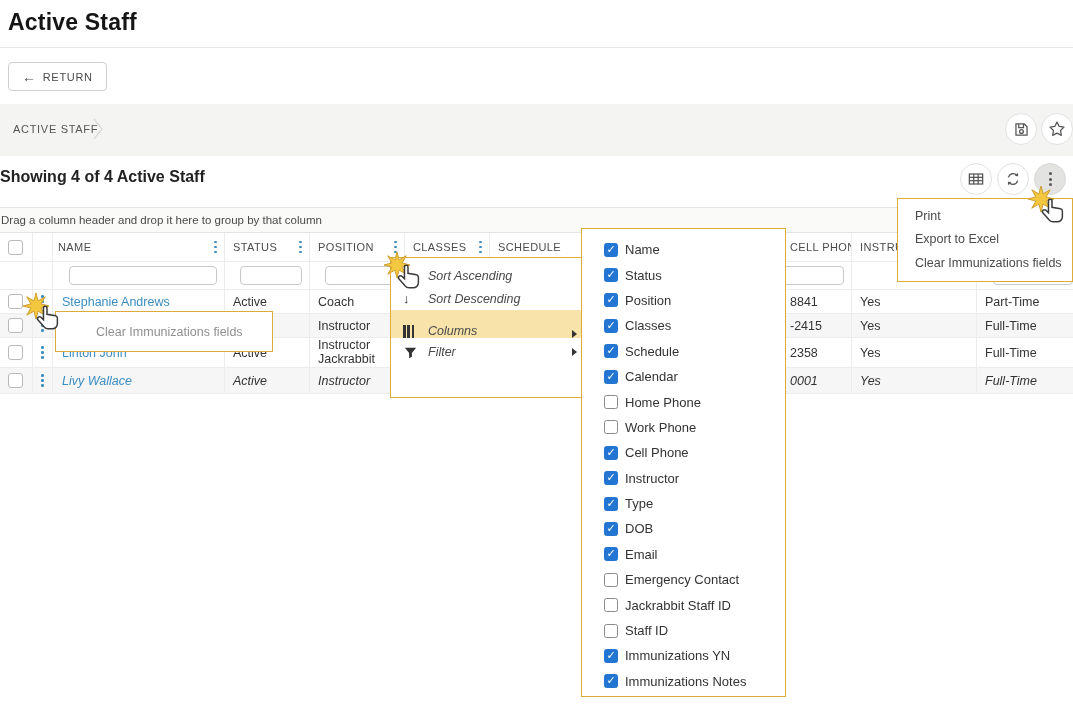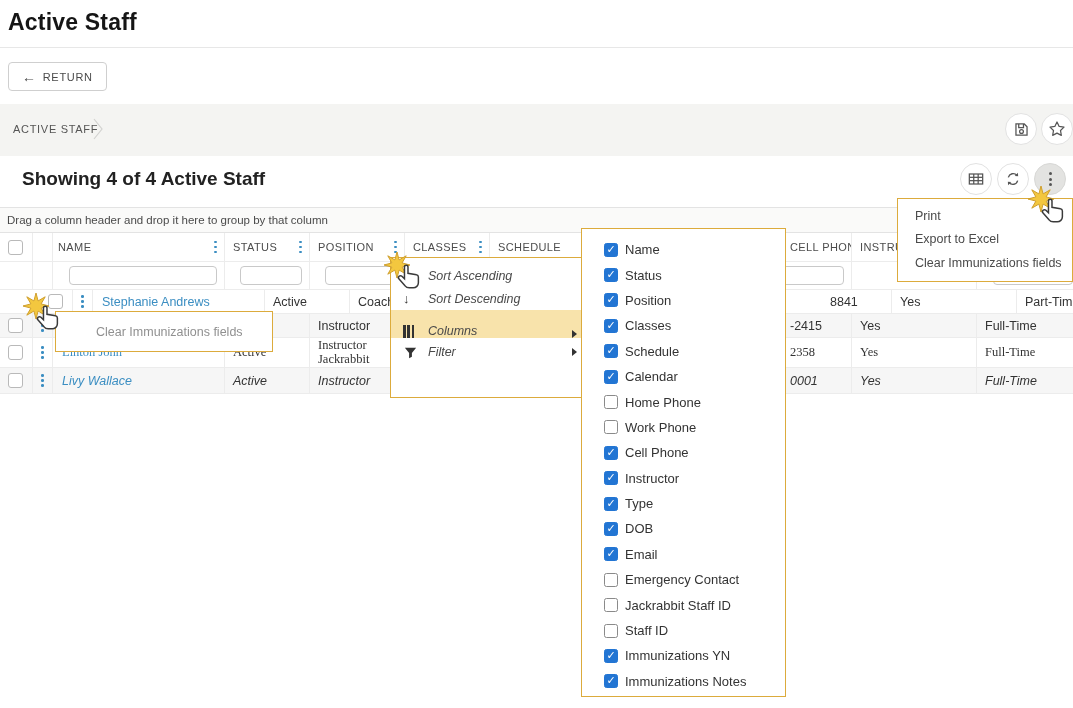--- a/index.html
+++ b/index.html
@@ -25,31 +25,31 @@
   .btn-save { left:1005px; top:113px; }
   .btn-star { left:1041px; top:113px; }
   .btn-grid { left:960px; top:163px; }
   .btn-refresh { left:997px; top:163px; }
   .btn-kebab { left:1034px; top:163px; }
   .vdots { display:flex; flex-direction:column; gap:2.5px; }
   .vdots i { width:3px; height:3px; border-radius:50%; background:#555; }
   .vdots.blue i { width:2.6px; height:2.6px; background:#3b8ec2; gap:2px; }
 
   
-  .results-title { position:absolute; left:22px; top:168px; font-size:19px; font-weight:600; color:#222; }
+  .results-title { position:absolute; left:0; top:168px; font-size:16px; font-weight:600; color:#222; }
 
   
   .grid { position:absolute; left:0; top:207px; width:1073px; }
   .dragbar { height:26px; background:#fafaf9; border-top:1px solid #e3e3e3; border-bottom:1px solid #e3e3e3;
-             display:flex; align-items:center; padding-left:7px; font-size:11.5px; color:#4a4a4a; }
+             display:flex; align-items:center; padding-left:1px; font-size:11.5px; color:#4a4a4a; }
   .tr { display:flex; width:100%; border-bottom:1px solid #ececec; background:#fff; }
   .tr.alt { background:#f6f6f6; }
   .thead { height:29px; }
   .tfilter { height:28px; }
-  .r1 { height:24px;padding-left:40px; } .r2 { height:24px; } .r3 { height:30px;font-family:Liberation Serif, serif; } .r4 { height:26px;font-style:italic; }
+  .r1 { height:24px; } .r2 { height:24px; } .r3 { height:30px; } .r4 { height:26px;font-style:italic; }
   .td { display:flex; align-items:center; border-right:1px solid #ececec; overflow:hidden; white-space:nowrap;
         font-size:12.5px; color:#333; padding-left:8px; }
   .c-check { width:33px; padding-left:8px; }
   .c-dots  { width:20px; padding-left:0; justify-content:center; }
   .c-name  { width:172px; padding-left:9px; }
   .c-status{ width:85px; }
   .c-pos   { width:95px; }
   .c-classes{ width:85px; }
   .c-sched { width:110px; }
   .c-cal   { width:125px; }

